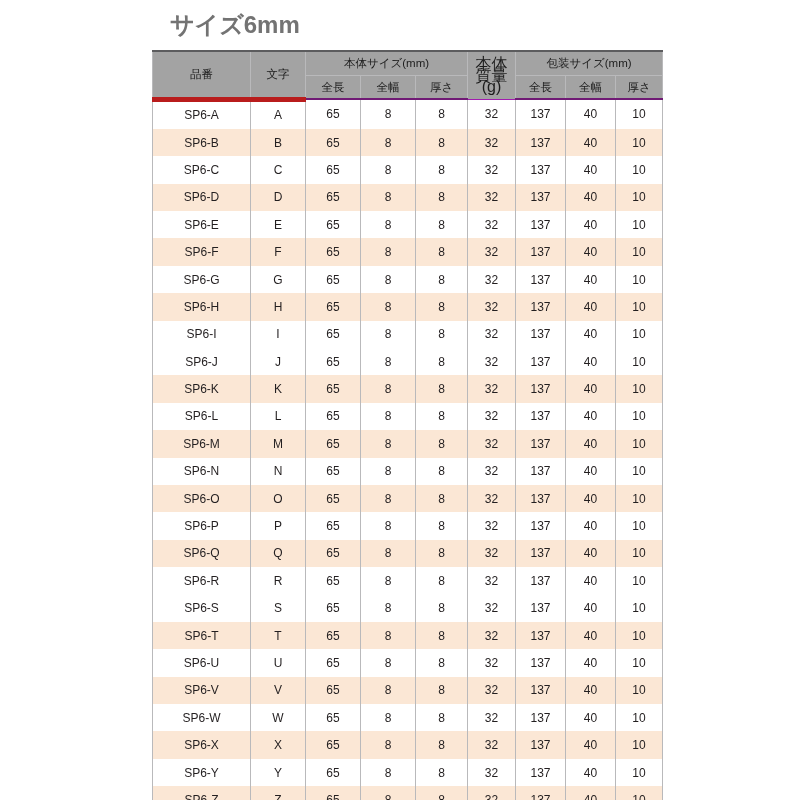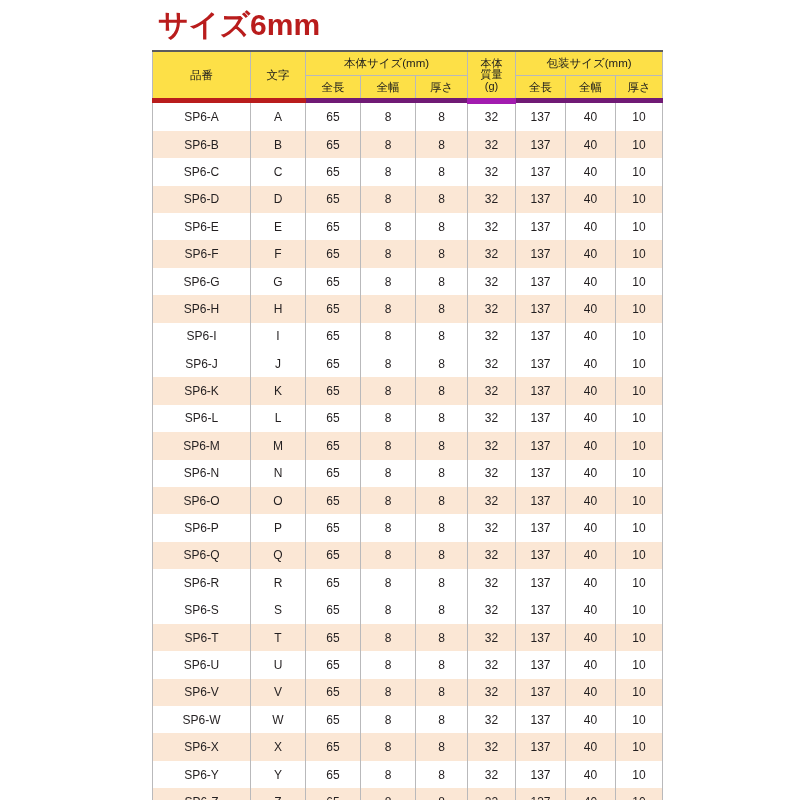--- a/index.html
+++ b/index.html
@@ -17,28 +17,28 @@
   #page {
     position: relative;
     width: 800px;
     height: 800px;
     background: #ffffff;
   }
 
   
   #title {
     position: absolute;
-    left: 158px;
+    left: 170px;
     top: 3px;
-    font-size: 30px;
+    font-size: 24px;
     font-weight: bold;
     letter-spacing: 0px;
     line-height: 44px;
     white-space: nowrap;
-    color: #b91c1c;
+    color: #737373;
   }
 
   
   #spec-table {
     position: absolute;
     left: 152px;
     top: 50px;
     width: 496px;
     border-collapse: collapse;
     table-layout: fixed;
@@ -52,44 +52,44 @@
     font-weight: normal;
     padding: 0;
   }
   
   #spec-table {
     border-left: 1px solid #9a9a9c;
     border-right: 1px solid #9a9a9c;
   }
 
   thead th {
-    background: #fde047;
+    background: #a3a3a3;
     color: #1d1d1d;
     font-size: 11.5px;
     line-height: 13px;
   }
   thead tr.h-top th {
     border-top: 2px solid #5c5c5e;
     height: 23px;
   }
   thead tr.h-bot th {
     border-top: 1px solid #b9b9bb;
-    border-bottom: 5px solid #701a75;
+    border-bottom: 2px solid #701a75;
     height: 22px;
   }
   thead th.span2 {
     border-bottom: 5px solid #b91c1c;
   }
   thead th.grp {
     border-bottom: 1px solid #b9b9bb;
   }
   thead th.mass {
     line-height: 11.5px;
-    font-size: 11px;
-    border-bottom: 6px solid #a21caf;
+    font-size: 16px;
+    border-bottom: 1px solid #a21caf;
   }
 
   tbody td {
     height: 27.4px;
     font-size: 12px;
     color: #231f20;
     background: #ffffff;
   }
   tbody tr.alt td {
     background: #fbe7d5;

